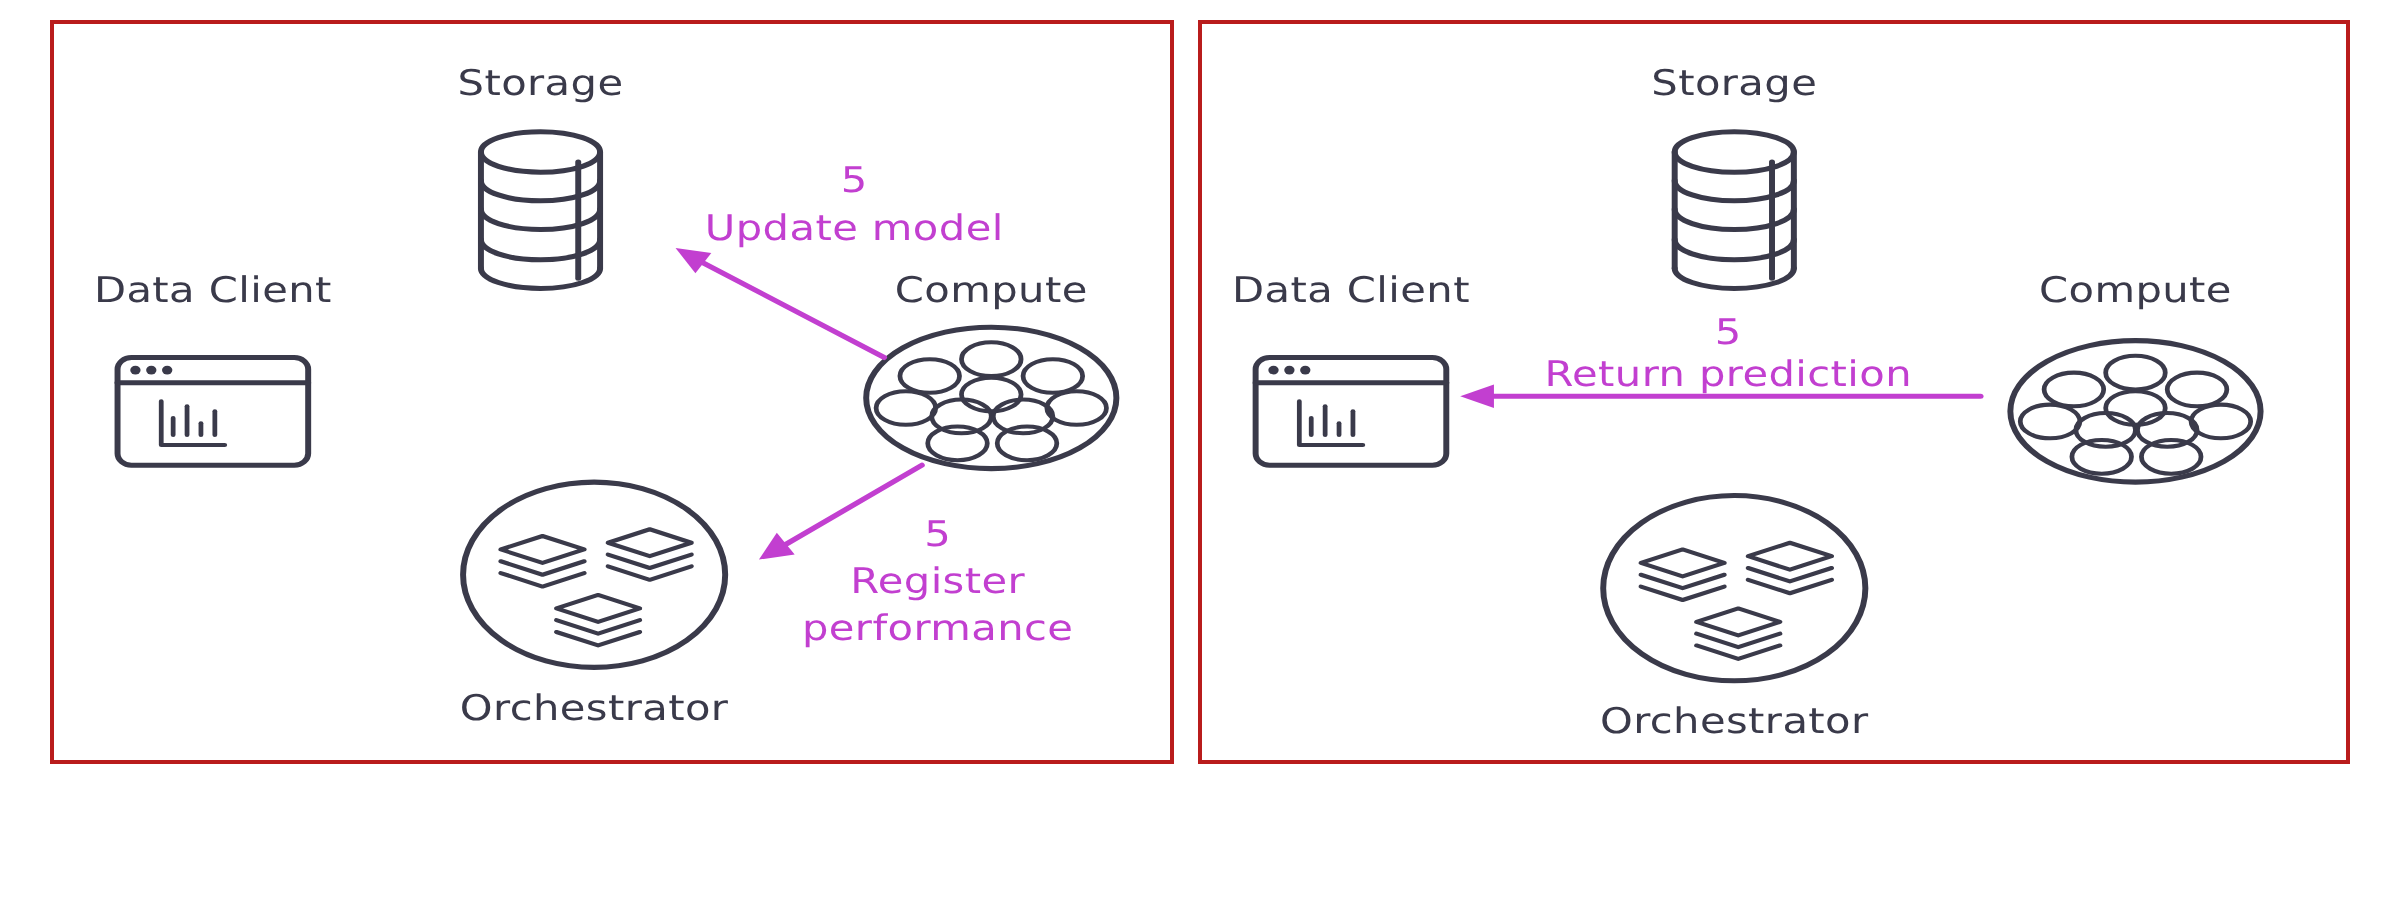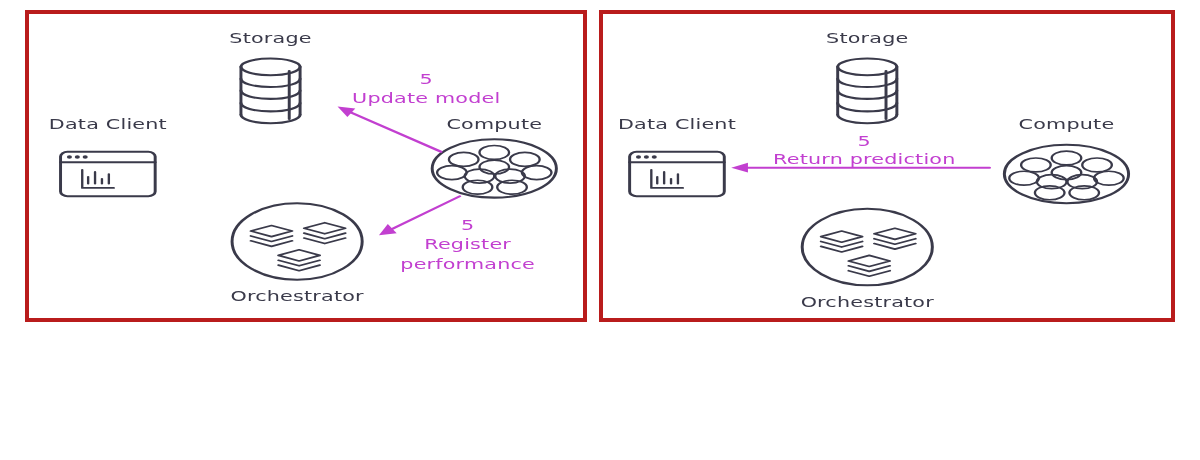--- a/index.html
+++ b/index.html
@@ -15,23 +15,23 @@
   }
   #stage {
     position: relative;
     width: 1200px;
     height: 460px;
     background: #ffffff;
   }
   .panel {
     position: absolute;
     top: 10px;
-    height: 312px;
+    height: 372px;
     background: #ffffff;
-    border: 4px solid #b91c1c;
+    border: 2px solid #b91c1c;
     box-sizing: border-box;
   }
   #panel-left  { left: 25px;  width: 562px; }
   #panel-right { left: 599px; width: 576px; }
 
   .panel-svg {
     position: absolute;
     left: 0;
     top: 0;
     width: 100%;

